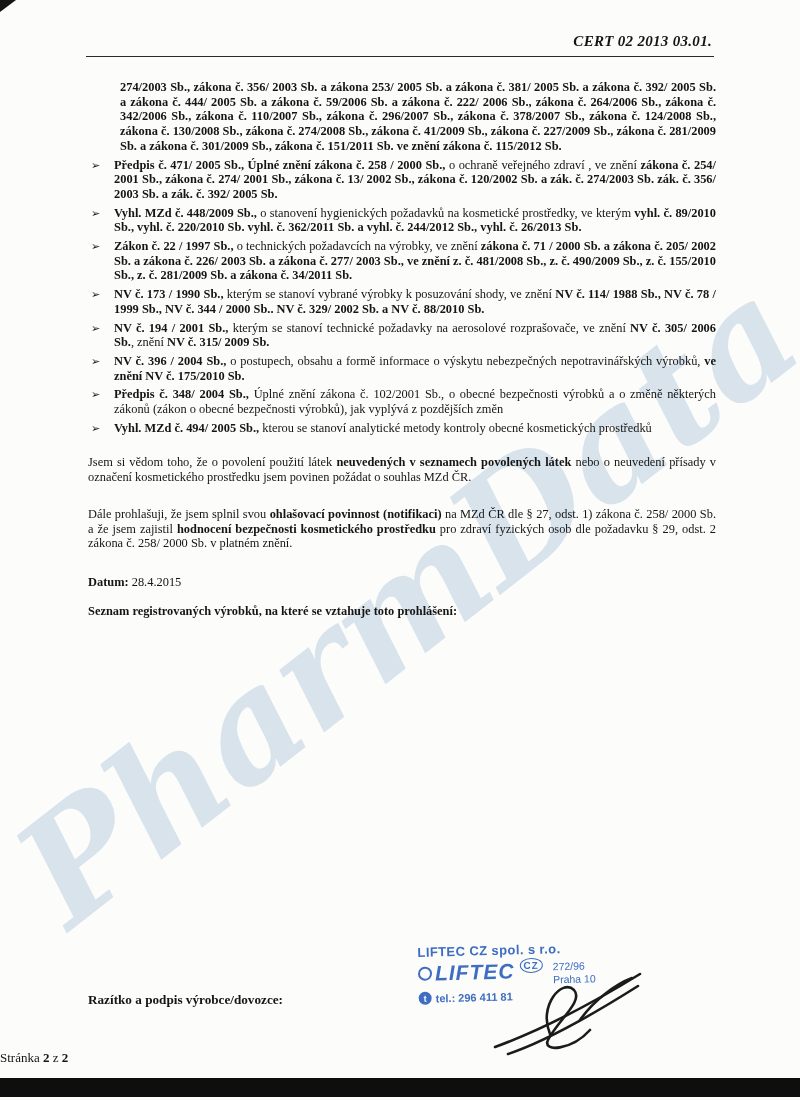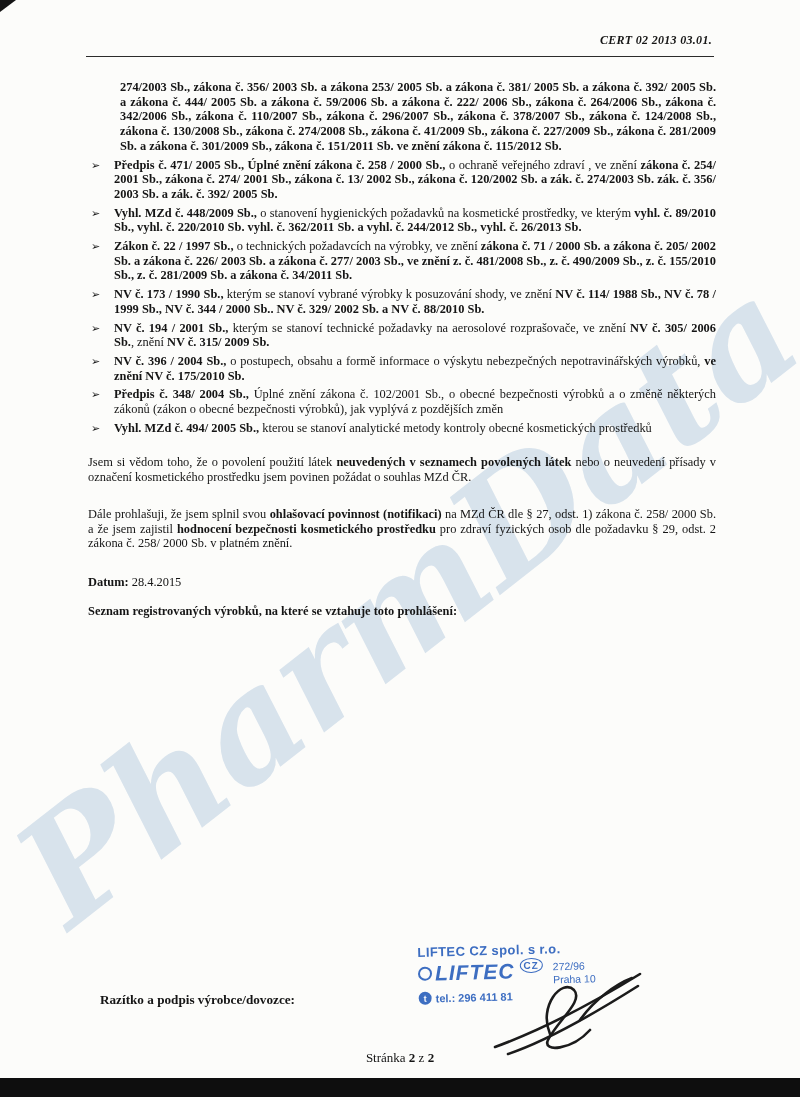--- a/index.html
+++ b/index.html
@@ -3,54 +3,54 @@
 <meta charset="utf-8">
 <style>
   * { margin:0; padding:0; box-sizing:border-box; }
   html,body { width:800px; height:1100px; }
   body { background:#e9e9e7; font-family:"Liberation Serif", serif; }
   .page { position:relative; width:800px; height:1100px; background:#fcfcfa; overflow:hidden; color:#151515; }
 
   .corner-mark { position:absolute; left:0; top:0; width:16px; height:12px; background:#141414; clip-path:polygon(0 0,100% 0,0 100%); }
   .bottom-bar { position:absolute; left:0; right:0; bottom:3px; height:19px; background:#0e0e0e; }
 
-  .doc-code { position:absolute; top:33px; right:88px; font-size:12px; font-weight:bold; font-style:italic; letter-spacing:0.3px; }
+  .doc-code { position:absolute; top:33px; right:88px; font-size:15px; font-weight:bold; font-style:italic; letter-spacing:0.3px; }
   .header-rule { position:absolute; top:56px; left:86px; width:628px; border-top:1.6px solid #2b2b2b; }
 
   .watermark { position:absolute; left:-60px; top:520px; width:920px; text-align:center; font-size:148px; font-weight:bold; font-style:italic; color:rgba(122,163,200,0.28); transform:rotate(-38deg); white-space:nowrap; pointer-events:none; font-family:"DejaVu Serif", serif; z-index:1; }
 
   .content { position:absolute; top:80px; left:88px; width:628px; font-size:12.4px; line-height:14.7px; text-align:justify; z-index:2; }
   .intro { margin-left:32px; font-weight:bold; }
   .list { margin-top:4px; }
   .list-item { display:flex; margin-top:4px; }
   .marker { flex:0 0 26px; width:26px; padding-left:3px; font-size:11px; }
   .item-text { flex:1; }
   .para-first { margin-top:20px; }
   .para { margin-top:22px; }
   .datum { margin-top:24px; }
   .seznam { margin-top:14px; font-weight:bold; }
   .product { margin-top:26px; letter-spacing:0.4px; }
   .bseg { font-weight:bold; }
 
-  .razitko { position:absolute; left:100px; top:992px; font-weight:bold; font-size:13.2px; z-index:2; }
+  .razitko { position:absolute; left:88px; top:992px; font-weight:bold; font-size:13.2px; z-index:2; }
 
   .stamp { position:absolute; left:418px; top:942px; width:220px; color:#2d62bd; transform:rotate(-1.5deg); opacity:0.92; font-family:"Liberation Sans", sans-serif; z-index:2; }
   .stamp-company { font-size:13px; font-weight:bold; letter-spacing:0.4px; }
   .stamp-row { display:flex; align-items:flex-start; margin-top:2px; }
   .stamp-logo { font-size:21px; font-weight:bold; font-style:italic; letter-spacing:1px; display:flex; align-items:center; gap:3px; }
   .logo-ball { width:14px; height:14px; border:2.5px solid #2d62bd; border-radius:50%; display:inline-block; }
   .cz-circle { font-size:10px; font-style:normal; border:1.5px solid #2d62bd; border-radius:50%; padding:1px 3px; margin-left:2px; transform:translateY(-6px); }
   .stamp-addr { margin-left:10px; font-size:10.5px; line-height:12.5px; padding-top:2px; }
   .stamp-phone { font-size:11px; margin-top:3px; display:flex; align-items:center; gap:4px; font-weight:bold; }
   .phone-icon { display:inline-flex; width:13px; height:13px; border-radius:50%; background:#2d62bd; color:#fff; font-size:9px; align-items:center; justify-content:center; font-weight:bold; font-style:normal; }
 
   .signature { position:absolute; left:480px; top:962px; width:170px; height:100px; z-index:3; }
   .signature path { stroke:#1b1b1b; stroke-width:2.6; fill:none; stroke-linecap:round; }
 
-  .footer { position:absolute; left:0; right:0; top:1050px; text-align:center; font-size:13px; z-index:2; }
+  .footer { position:absolute; left:0; right:0; top:1050px; text-align:left; font-size:13px; z-index:2; }
 </style>
 </head>
 <body>
 
 <div class="page">
 
   <div class="corner-mark"></div>
 
   <div class="watermark">PharmData</div>
 

